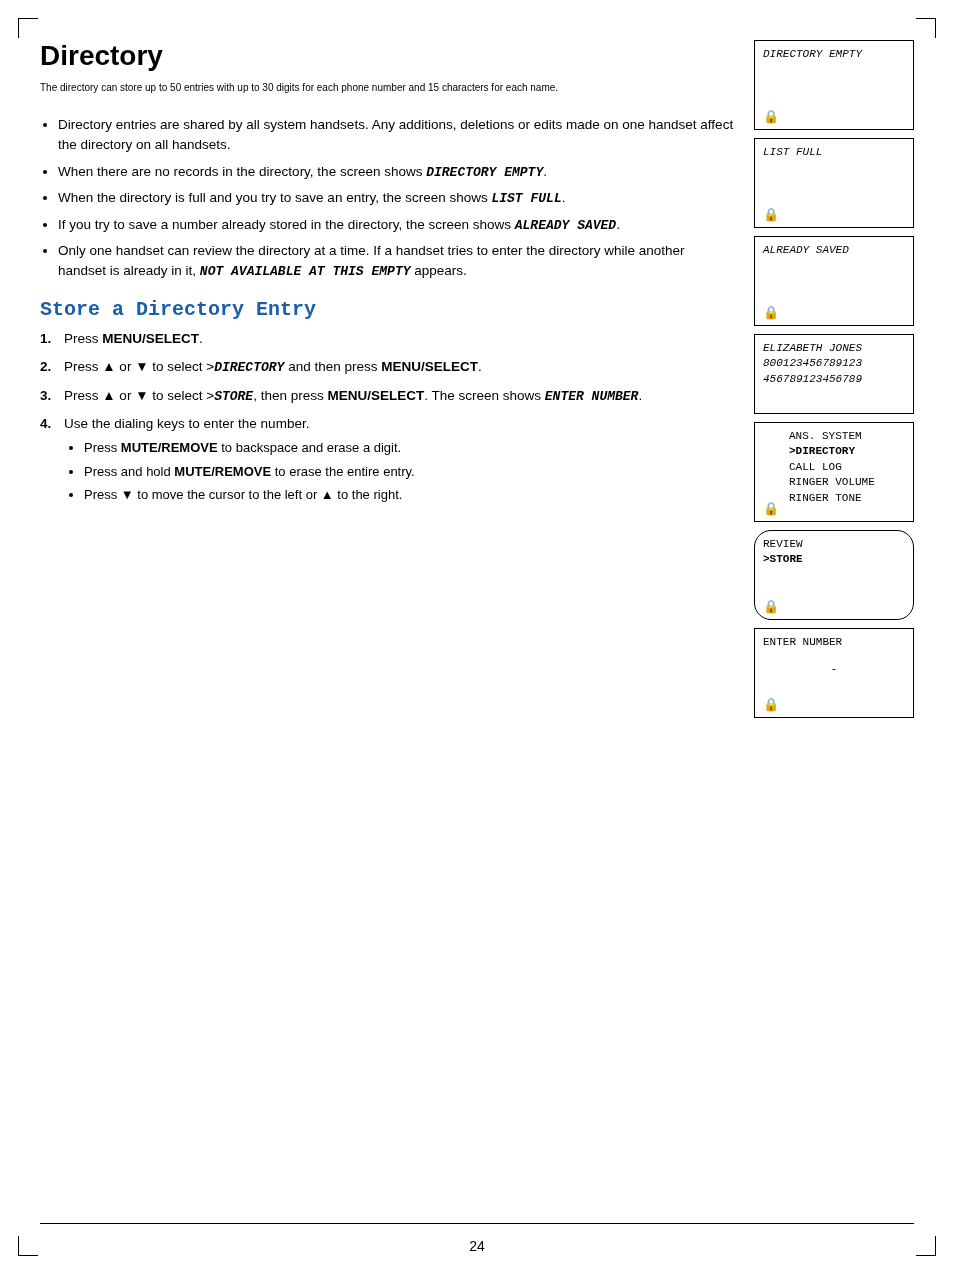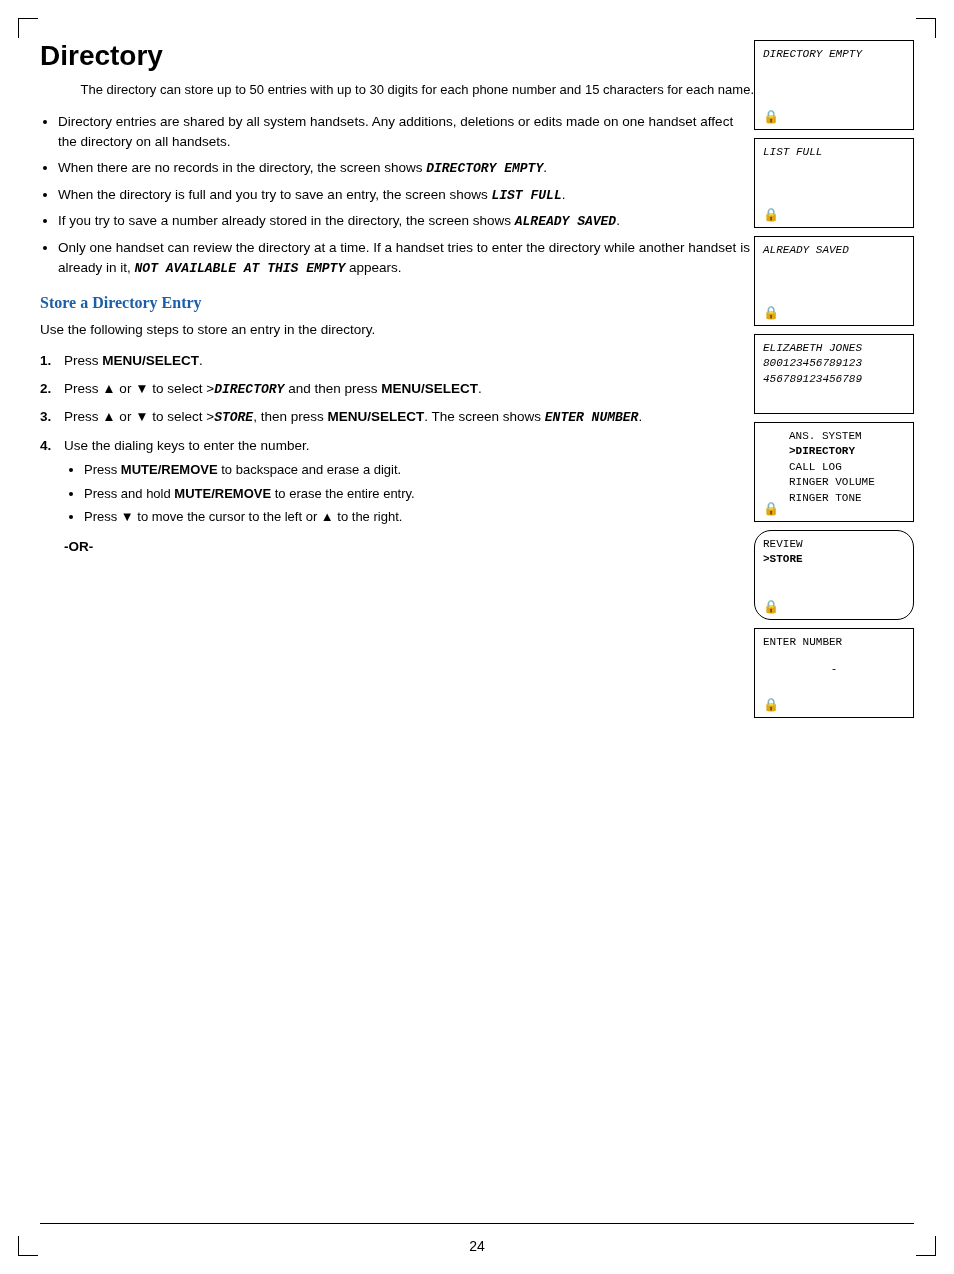--- a/index.html
+++ b/index.html
@@ -31,42 +31,42 @@
       position: absolute;
       top: 40px;
       left: 40px;
       right: 40px;
       bottom: 40px;
     }
 
     
     .two-col {
       display: flex;
+      gap: 20px;
     }
     .left-col {
       flex: 1;
     }
     .right-col {
       width: 160px;
       flex-shrink: 0;
     }
 
     
     .page-title {
       font-size: 28px;
       font-weight: 900;
       margin-bottom: 8px;
       font-family: Arial Black, Arial, sans-serif;
     }
 
     .intro-text {
-      font-size: 13px;
-      line-height: 1.5;
-      margin-bottom: 12px;
-      text-align: right;
+      font-size: 10px;
+      line-height: 1.5;
+      margin-bottom: 20px;
     }
 
     
     .bullet-list {
       list-style: disc;
       padding-left: 18px;
       margin-bottom: 16px;
     }
     .bullet-list li {
       font-size: 13.5px;
@@ -77,25 +77,25 @@
     
     .mono {
       font-family: 'Courier New', monospace;
       font-weight: bold;
       font-size: 13px;
       font-style: italic;
     }
 
     
     .section-title {
-      font-size: 16px;
+      font-size: 20px;
       font-weight: 900;
       color: #1a5fa8;
       margin-bottom: 8px;
-      font-family: Liberation Serif, serif;
+      font-family: Liberation Mono, monospace;
     }
 
     .section-intro {
       font-size: 13.5px;
       line-height: 1.5;
       margin-bottom: 10px;
     }
 
     
     .steps-list {
@@ -186,21 +186,20 @@
 
       <ul class="bullet-list">
         <li>Directory entries are shared by all system handsets. Any additions, deletions or edits made on one handset affect the directory on all handsets.</li>
         <li>When there are no records in the directory, the screen shows <span class="mono">DIRECTORY EMPTY</span>.</li>
         <li>When the directory is full and you try to save an entry, the screen shows <span class="mono">LIST FULL</span>.</li>
         <li>If you try to save a number already stored in the directory, the screen shows <span class="mono">ALREADY SAVED</span>.</li>
         <li>Only one handset can review the directory at a time. If a handset tries to enter the directory while another handset is already in it, <span class="mono">NOT AVAILABLE AT THIS EMPTY</span> appears.</li>
       </ul>
 
       <h2 class="section-title">Store a Directory Entry</h2>
-      <p class="section-intro">Use the following steps to store an entry in the directory.</p>
 
       <ol class="steps-list">
         <li class="step-item">
           <span class="step-num bold">1.</span>
           <span class="step-content">Press <span class="bold">MENU/SELECT</span>.</span>
         </li>
         <li class="step-item">
           <span class="step-num bold">2.</span>
           <span class="step-content">Press ▲ or ▼ to select &gt;<span class="mono">DIRECTORY</span> and then press <span class="bold">MENU/SELECT</span>.</span>
         </li>
@@ -214,21 +213,20 @@
             Use the dialing keys to enter the number.
             <ul class="sub-bullets">
               <li>Press <span class="bold">MUTE/REMOVE</span> to backspace and erase a digit.</li>
               <li>Press and hold <span class="bold">MUTE/REMOVE</span> to erase the entire entry.</li>
               <li>Press ▼ to move the cursor to the left or ▲ to the right.</li>
             </ul>
           </span>
         </li>
       </ol>
 
-      <p class="or-text">-OR-</p>
     </div>
 
     <div class="right-col">
 
       <div class="device-screen">
         <div class="screen-text italic">DIRECTORY EMPTY</div>
         <div class="lock-icon">🔒</div>
       </div>
 
       <div class="device-screen">

